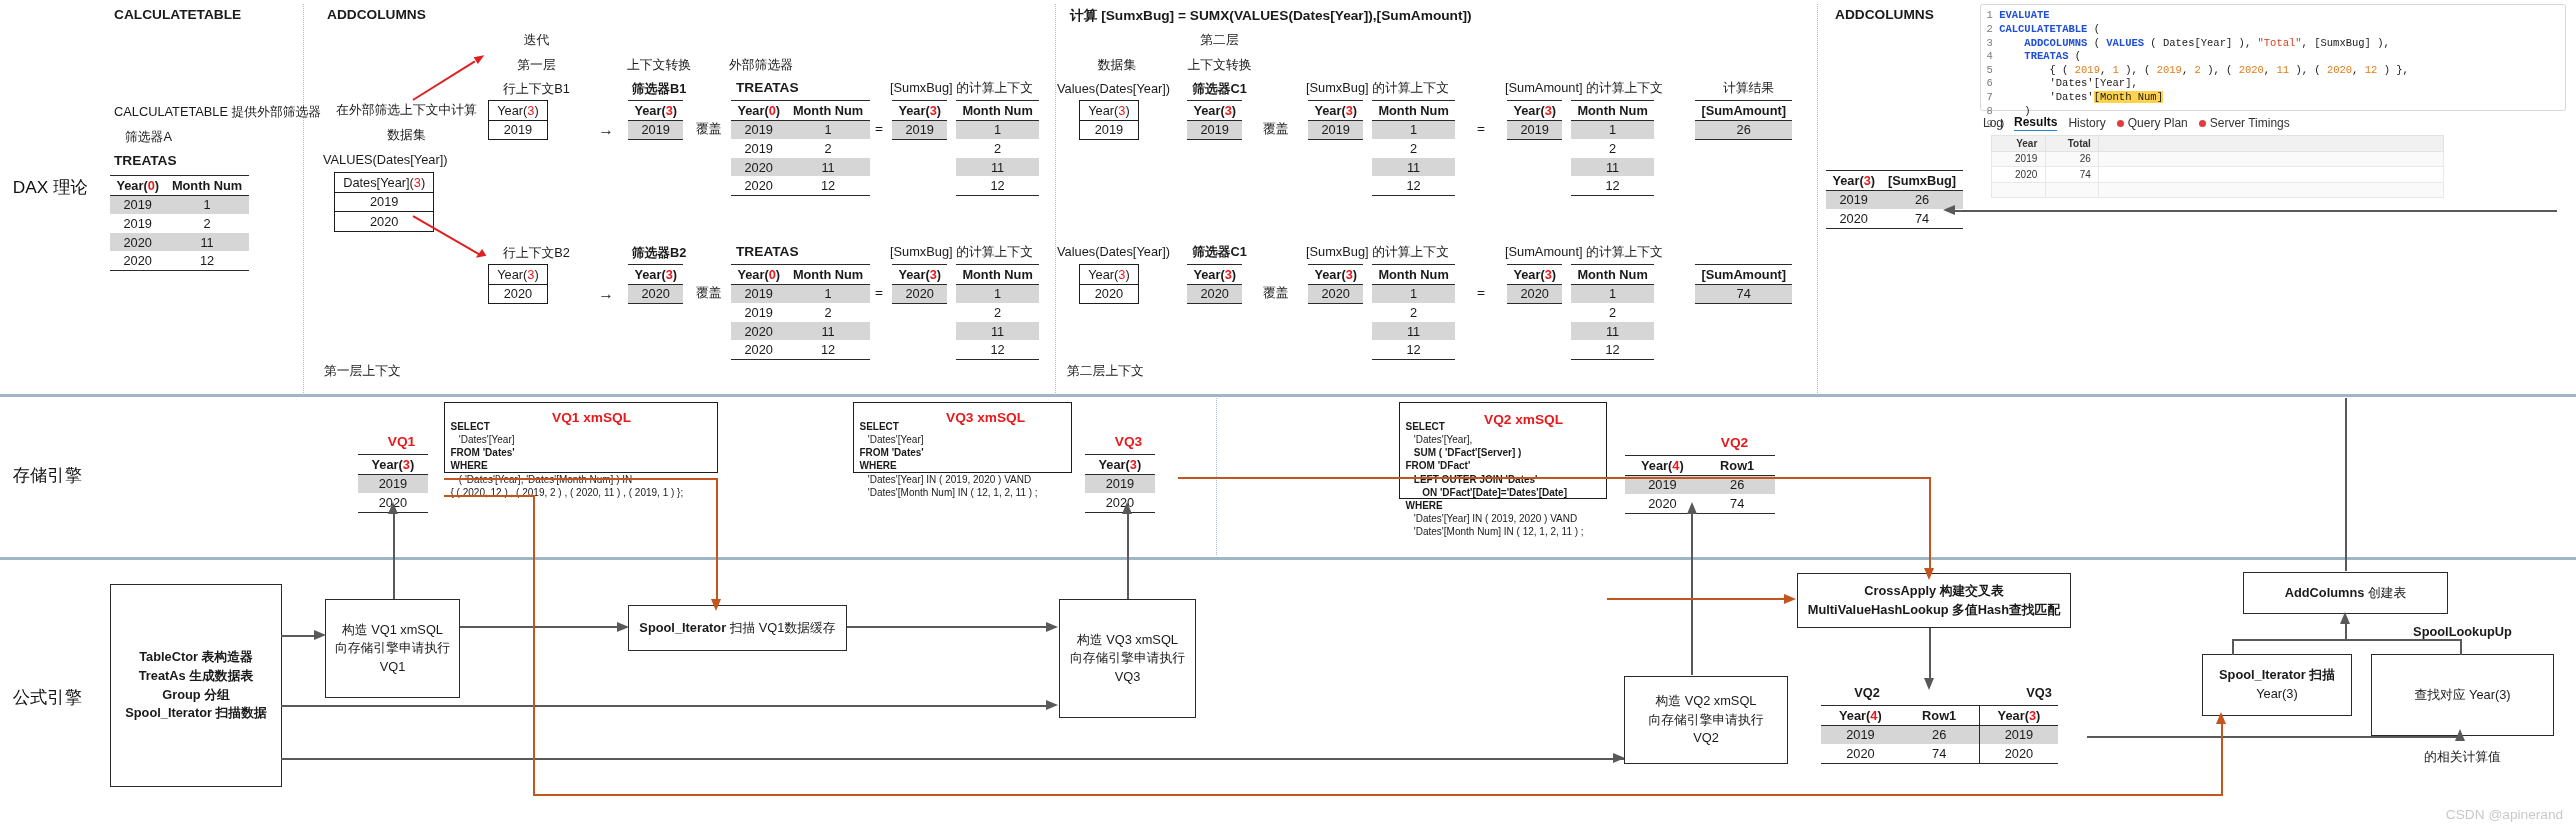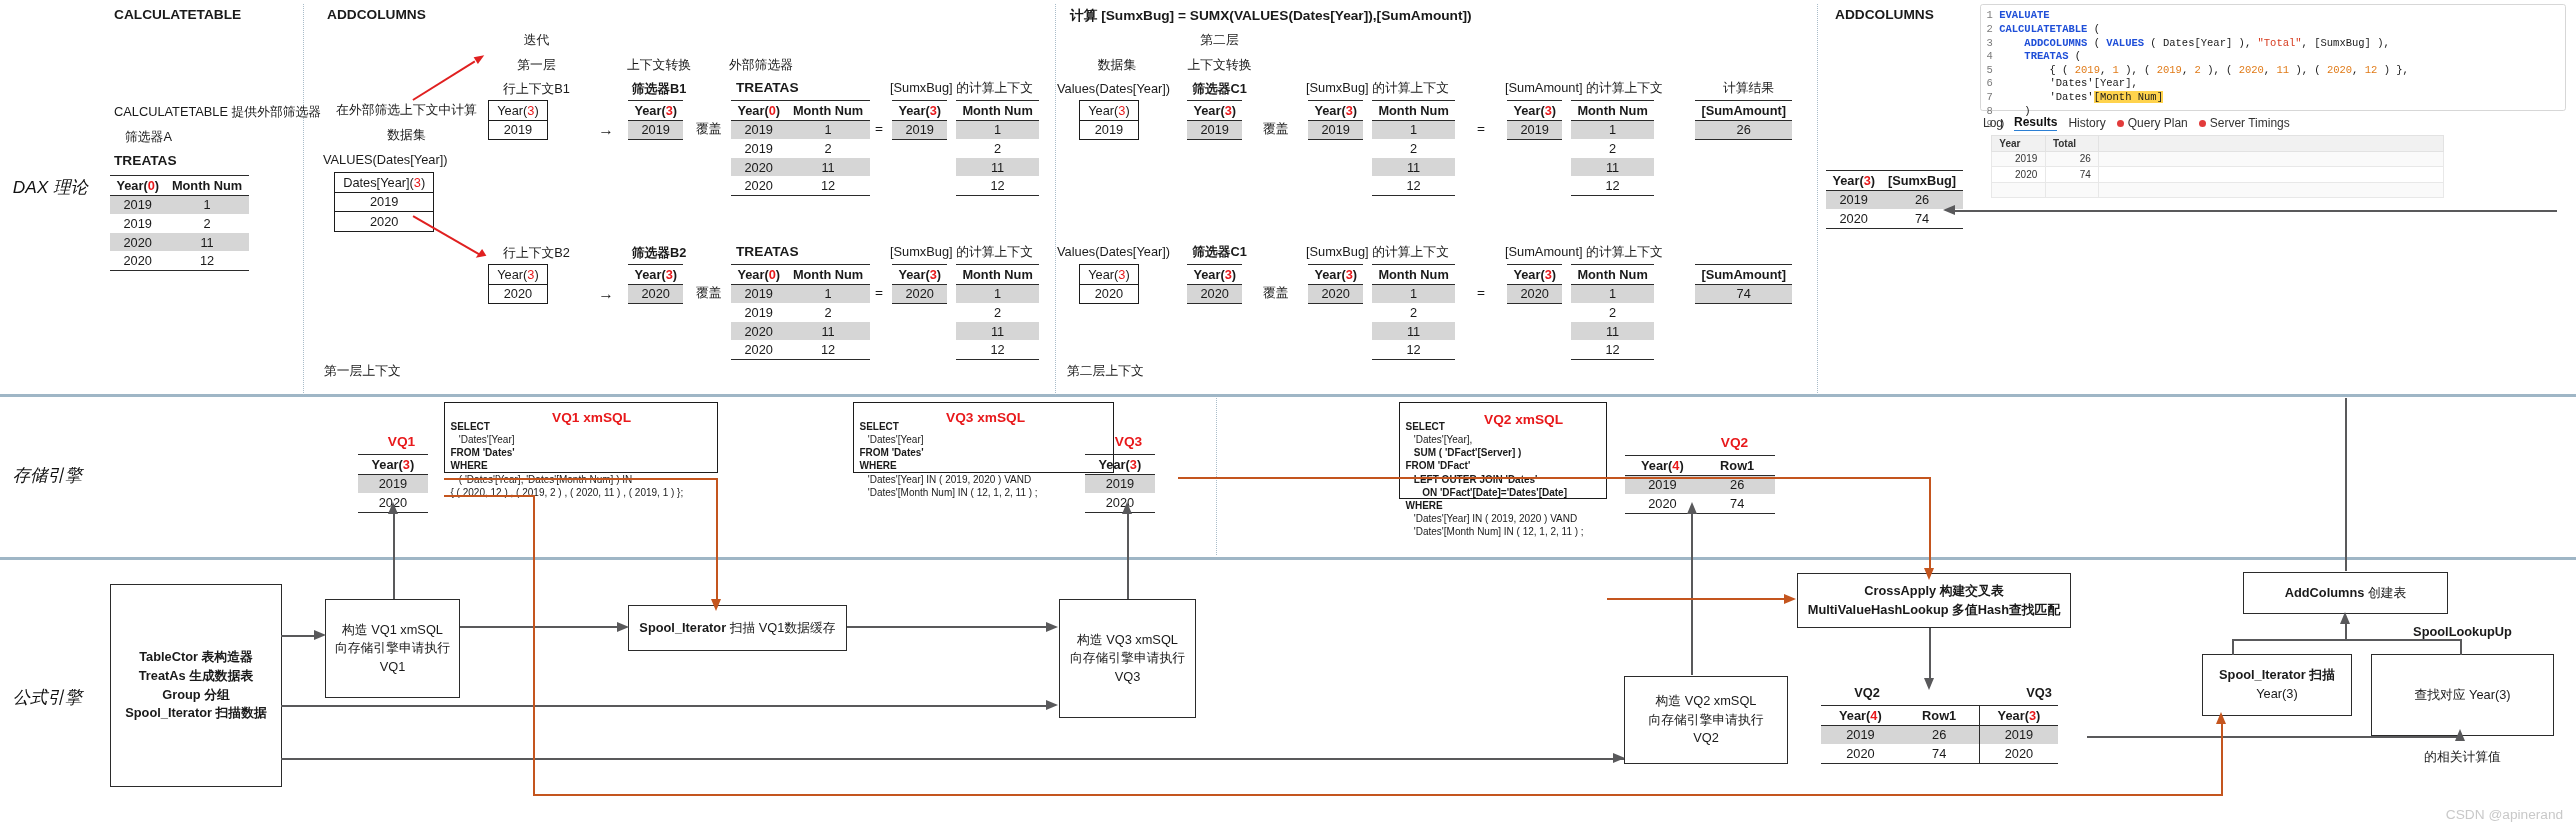--- a/index.html
+++ b/index.html
@@ -6,21 +6,21 @@
   body{width:2576px;height:829px;position:relative;
        font-family:"Liberation Sans","DejaVu Sans",sans-serif;color:#1a1a1a;
        font-size:13.7px;overflow:hidden;}
   .abs{position:absolute;}
   .bold{font-weight:bold;}
   .red{color:#e8191b;}
   .ctr{text-align:center;}
 
   
   .band-line{position:absolute;left:0;width:2576px;height:2.7px;background:#9fb6c6;}
-  .band-label{position:absolute;font-size:17.3px;color:#111;font-weight:normal;font-style:italic;}
+  .band-label{position:absolute;font-size:17.3px;color:#111;font-weight:normal;}
 
   
   .vdot{position:absolute;width:0;border-left:1.8px dotted #a9bcc9;}
 
   
   table.tbl{border-collapse:collapse;font-size:12.8px;}
   table.tbl th{font-weight:bold;font-size:12.8px;padding:1.8px 6.4px;text-align:center;
      border-top:1.5px solid #2b2b2b;border-bottom:1.5px solid #2b2b2b;white-space:nowrap;}
   table.tbl td{padding:1.8px 6.4px;text-align:center;white-space:nowrap;}
   table.tbl tr.shade td{background:#d6d6d6;}
@@ -57,21 +57,21 @@
   .ln-no{color:#7b7b7b;}
   .kw{color:#1f4fd8;font-weight:bold;}
   .num{color:#e07a17;}
   .str{color:#d63a1e;}
   .hl{background:#ffd34d;}
   .tabs{position:absolute;font-size:12px;color:#333;display:flex;gap:11px;align-items:center;}
   .tabs .active{font-weight:bold;color:#111;border-bottom:1.8px solid #2b7fd4;padding-bottom:0.9px;}
   .dotred{width:7.3px;height:7.3px;border-radius:50%;background:#e23b3b;display:inline-block;margin-right:3.7px;}
   table.res{border-collapse:collapse;font-size:10px;}
   table.res th{background:#f1f1f1;border:0.9px solid #e2e2e2;padding:1.8px 7.3px;font-weight:bold;
-     color:#333;text-align:left;}
+     color:#333;text-align:right;}
   table.res td{border:0.9px solid #e8e8e8;padding:1.8px 7.3px;text-align:right;color:#333;}
   table.res tr:nth-child(odd) td{background:#fafafa;}
 
   .watermark{position:absolute;right:12.8px;bottom:7.3px;color:#c9c9c9;font-size:13.7px;}
   .hdr{position:absolute;font-weight:bold;font-size:13.7px;}
   .lbl{position:absolute;font-size:12.8px;}
 </style>
 </head>
 <body>
 
@@ -659,21 +659,21 @@
 <div class="sqlbox" style="left:444px;top:402px;width:274px;height:71px;">
 <b>SELECT</b>
 <span>   'Dates'[Year]</span>
 <b>FROM 'Dates'</b>
 <b>WHERE</b>
 <span>   ( 'Dates'[Year], 'Dates'[Month Num] ) IN</span>
 <span>{ ( 2020, 12 ) , ( 2019, 2 ) , ( 2020, 11 ) , ( 2019, 1 ) };</span>
 </div>
 <div class="sqltag" style="left:552px;top:410px;">VQ1 xmSQL</div>
 
-<div class="sqlbox" style="left:853px;top:402px;width:261px;height:71px;">
+<div class="sqlbox" style="left:853px;top:402px;width:219px;height:71px;">
 <b>SELECT</b>
 <span>   'Dates'[Year]</span>
 <b>FROM 'Dates'</b>
 <b>WHERE</b>
 <span>   'Dates'[Year] IN ( 2019, 2020 ) VAND</span>
 <span>   'Dates'[Month Num] IN ( 12, 1, 2, 11 ) ;</span>
 </div>
 <div class="sqltag" style="left:946px;top:410px;">VQ3 xmSQL</div>
 
 <div class="abs" style="left:1092px;top:434px;width:73px;text-align:center;color:#e8191b;font-weight:bold;font-size:13.7px;">VQ3</div>

